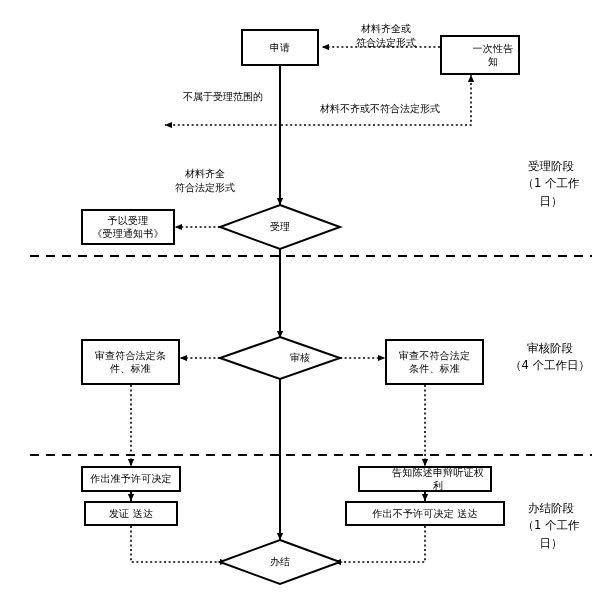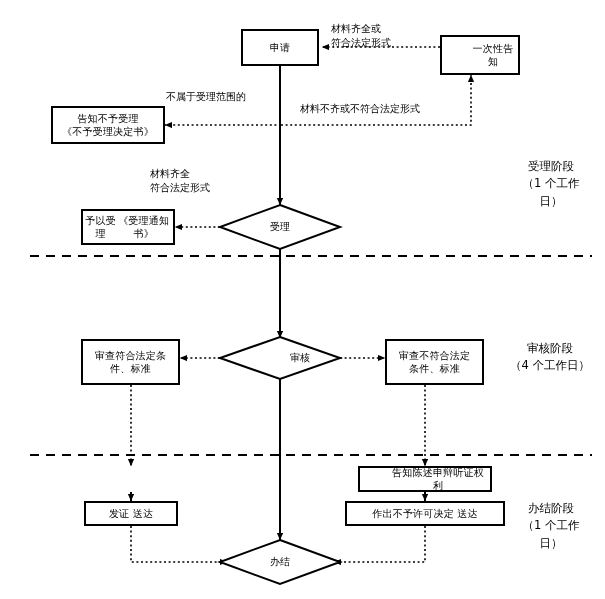--- a/index.html
+++ b/index.html
@@ -48,21 +48,21 @@
     align-items: center;
     justify-content: center;
     text-align: center;
     font-size: 10px;
     color: #000000;
     z-index: 3;
     pointer-events: none;
   }
   .edge-label {
     position: absolute;
-    text-align: left;
+    text-align: center;
     font-size: 10px;
     color: #000000;
     line-height: 1.35;
     white-space: nowrap;
     z-index: 2;
   }
   .edge-label span { display: block; }
   .stage-label {
     position: absolute;
     text-align: center;
@@ -129,40 +129,39 @@
   </svg>
 
   <div class="node-box" style="left:241px; top:29px; width:78px; height:37px;">
     <span>申请</span>
   </div>
 
   <div class="node-box" style="left:440px; top:35px; width:80px; height:40px;padding-left:28px;">
     <span>一次性告知</span>
   </div>
 
-  <div class="node-box" style="left:51px; top:106px; width:114px; height:38px; flex-direction:column;">
-    <span>告知不予受理</span>
-    <span>《不予受理决定书》</span>
-  </div>
-
-  <div class="node-box" style="left:81px; top:209px; width:94px; height:36px; ">
+
+  <div class="node-box" style="left:81px; top:209px; width:94px; height:36px; flex-direction:column;">
     <span>予以受理</span>
     <span>《受理通知书》</span>
   </div>
 
   <div class="node-box" style="left:81px; top:339px; width:99px; height:46px; flex-direction:column;">
     <span>审查符合法定条</span>
     <span>件、标准</span>
   </div>
 
   <div class="node-box" style="left:385px; top:339px; width:99px; height:46px; flex-direction:column;">
     <span>审查不符合法定</span>
     <span>条件、标准</span>
   </div>
 
+  <div class="node-box" style="left:81px; top:466px; width:100px; height:26px;">
+    <span>作出准予许可决定</span>
+  </div>
 
   <div class="node-box" style="left:84px; top:501px; width:94px; height:25px;">
     <span>发证  送达</span>
   </div>
 
   <div class="node-box" style="left:358px; top:466px; width:134px; height:26px;padding-left:28px;">
     <span>告知陈述申辩听证权利</span>
   </div>
 
   <div class="node-box" style="left:345px; top:501px; width:160px; height:25px;">

